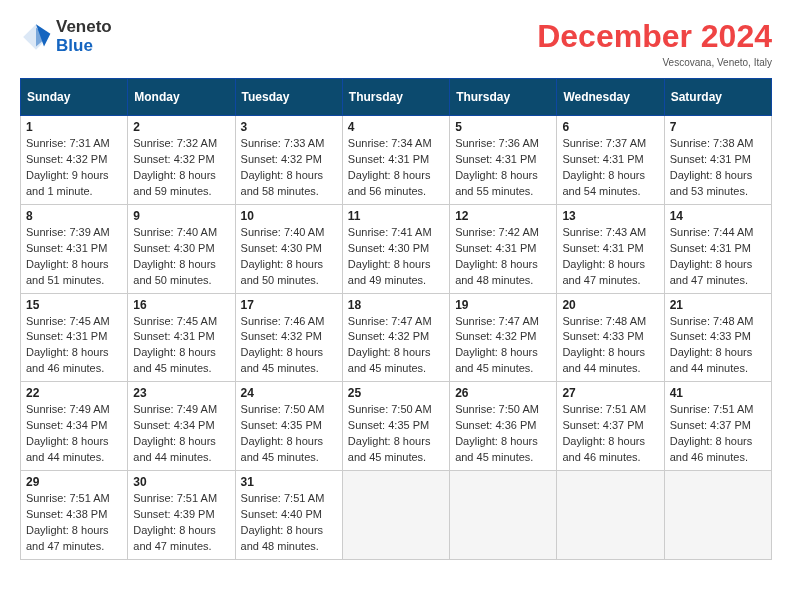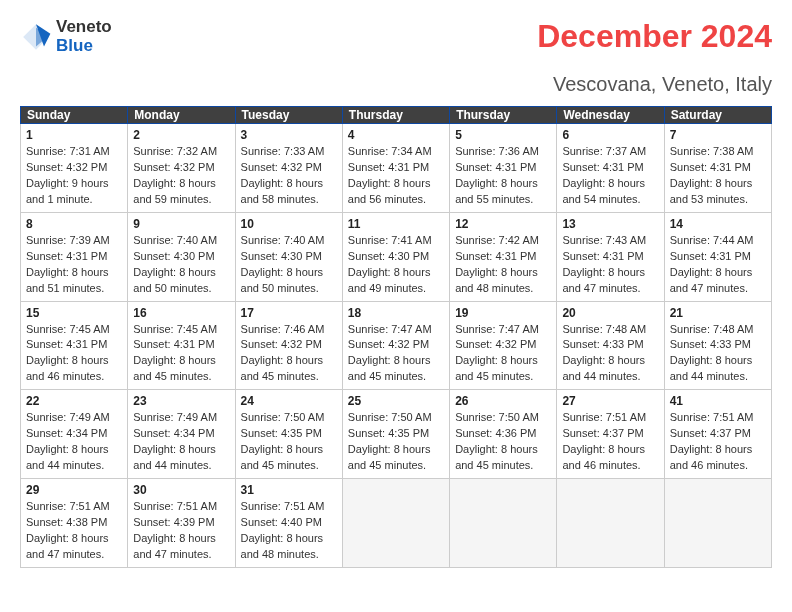--- a/index.html
+++ b/index.html
@@ -48,35 +48,35 @@
     }
     .title-block {
       text-align: right;
     }
     .title-month {
       font-size: 32px;
       font-weight: bold;
       color: #ef4444;
     }
     .title-location {
-      font-size: 20px;
+      font-size: 10px;
       color: #555;
-      margin-top: 18px;
+      margin-top: 2px;
     }
     .calendar {
       width: 100%;
       border-collapse: collapse;
       table-layout: fixed;
     }
     .calendar th {
-      background: #404040;
+      background: #0c4a6e;
       color: #fff;
       font-size: 12px;
       font-weight: bold;
-      padding: 1px 6px;
+      padding: 11px 6px;
       text-align: left;
       border: 1px solid #0d47a1;
     }
     .calendar td {
       border: 1px solid #ccc;
       vertical-align: top;
       padding: 4px 5px;
       font-size: 9.2px;
       color: #333;
       height: 80px;

